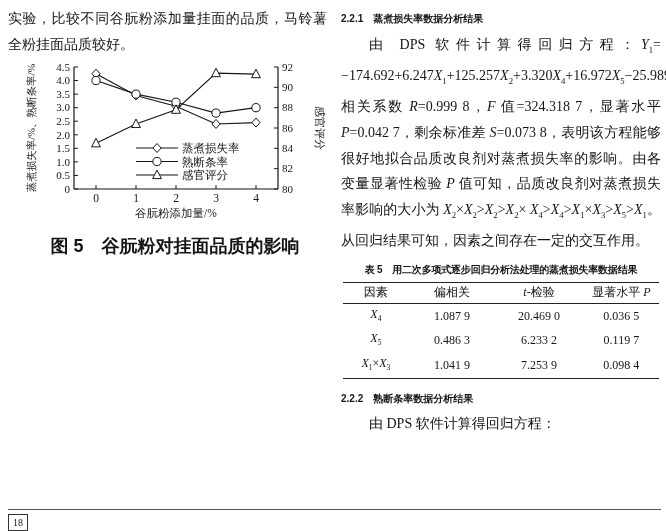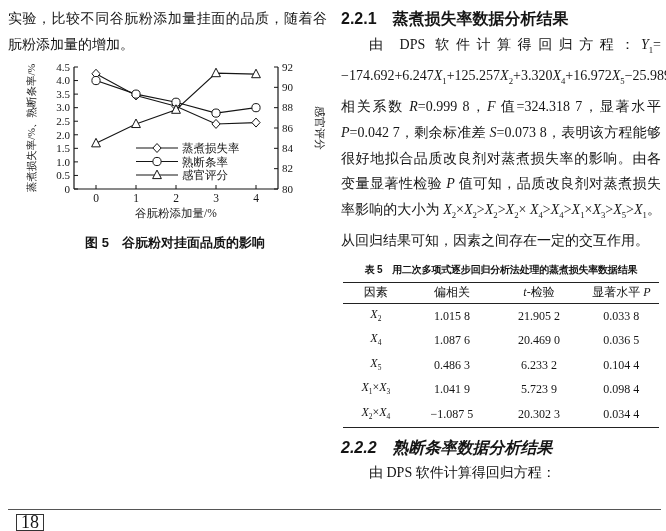--- a/index.html
+++ b/index.html
@@ -8,31 +8,31 @@
     font-family:"Liberation Serif","DejaVu Serif",serif;color:#151515;
   }
   .page{display:flex;gap:14px;padding:6px 5px 0 8px;}
   .col{position:relative;}
   .col-left{width:319px;}
   .col-right{width:320px;}
   .body{font-size:14px;line-height:25.6px;text-align:justify;margin:0;}
   .indent{text-indent:2em;}
   .sec-heading{
     font-family:"Liberation Sans","DejaVu Sans",sans-serif;
-    font-weight:600;font-size:16px;line-height:25.6px;margin:0;
-  }
-  .sec-heading.second{margin-top:7px;font-style:italic;}
+    font-weight:600;font-size:10px;line-height:25.6px;margin:0;
+  }
+  .sec-heading.second{margin-top:7px;}
   i{font-style:italic;}
   sub{font-size:0.62em;}
   
   .figure{margin:2px 0 0 16px;width:302px;text-align:center;}
   .figure svg text{font-family:"Liberation Serif","DejaVu Serif",serif;fill:#151515;}
   .fig-caption{
     font-family:"Liberation Sans","DejaVu Sans",sans-serif;
-    font-weight:700;font-size:13px;margin-top:3px;
+    font-weight:700;font-size:18px;margin-top:3px;
   }
   
   .tableblock{margin-top:9px;}
   .table-title{
     font-family:"Liberation Sans","DejaVu Sans",sans-serif;
     font-weight:700;font-size:10px;text-align:center;
     white-space:nowrap;margin-bottom:5px;letter-spacing:-0.2px;
   }
   table.datatable{width:99%;margin:0 auto;border-collapse:collapse;font-size:12px;}
   table.datatable thead tr{border-top:1.6px solid #222;border-bottom:0.9px solid #222;}
@@ -42,30 +42,30 @@
   }
   table.datatable th:nth-child(1),table.datatable td:nth-child(1){width:21%;}
   table.datatable th:nth-child(2),table.datatable td:nth-child(2){width:27%;}
   table.datatable th:nth-child(3),table.datatable td:nth-child(3){width:28%;}
   table.datatable th:nth-child(4),table.datatable td:nth-child(4){width:24%;}
   .eq{line-height:25.2px;}
   
   .footer-rule{position:absolute;left:8px;right:5px;top:509px;border-top:1.8px solid #555;}
   .page-number{
     position:absolute;left:8px;top:514px;border:1.2px solid #333;
-    padding:0 4px;font-size:18px;line-height:15px;margin-left:8px;
+    padding:0 4px;font-size:10px;line-height:15px;
   }
 </style>
 </head>
 <body>
 
 <div class="page">
 
   <div class="col col-left">
-    <p class="body">实验，比较不同谷朊粉添加量挂面的品质，随着谷朊粉添加量的增加。</p>
+    <p class="body">实验，比较不同谷朊粉添加量挂面的品质，马铃薯全粉挂面品质较好。</p>
 
     <figure class="figure">
       <svg id="chart" width="302" height="168" viewBox="0 0 302 168">
           <g>
             <line x1="50" y1="8" x2="50" y2="130" stroke="#151515" stroke-width="1.2"></line>
             <line x1="50" y1="130" x2="254" y2="130" stroke="#151515" stroke-width="1.2"></line>
             <line x1="254" y1="8" x2="254" y2="130" stroke="#151515" stroke-width="1.2"></line>
           </g>
           <g>
             <line x1="50" y1="130" x2="54" y2="130" stroke="#151515" stroke-width="1"></line>
@@ -176,48 +176,36 @@
         <thead>
             <tr id="t5-head">
               <th>因素</th>
               <th>偏相关</th>
               <th><i>t</i>-检验</th>
               <th>显著水平 <i>P</i></th>
             </tr>
           </thead>
         <tbody id="t5-body">
             <tr>
-              <td><i>X</i><sub>2</sub></td>
-              <td>1.015 8</td>
-              <td>21.905 2</td>
-              <td>0.033 8</td>
-            </tr>
-            <tr>
               <td><i>X</i><sub>4</sub></td>
-              <td>1.087 6</td>
+              <td>1.087 9</td>
               <td>20.469 0</td>
               <td>0.036 5</td>
             </tr>
             <tr>
               <td><i>X</i><sub>5</sub></td>
               <td>0.486 3</td>
               <td>6.233 2</td>
-              <td>0.104 4</td>
+              <td>0.119 7</td>
             </tr>
             <tr>
               <td><i>X</i><sub>1</sub>×<i>X</i><sub>3</sub></td>
               <td>1.041 9</td>
-              <td>5.723 9</td>
+              <td>7.253 9</td>
               <td>0.098 4</td>
-            </tr>
-            <tr>
-              <td><i>X</i><sub>2</sub>×<i>X</i><sub>4</sub></td>
-              <td>−1.087 5</td>
-              <td>20.302 3</td>
-              <td>0.034 4</td>
             </tr>
           </tbody>
       </table>
     </div>
 
     <h3 class="sec-heading second">2.2.2　熟断条率数据分析结果</h3>
     <p class="body indent eq">由 DPS 软件计算得回归方程：</p>
 
   </div>
 </div>

